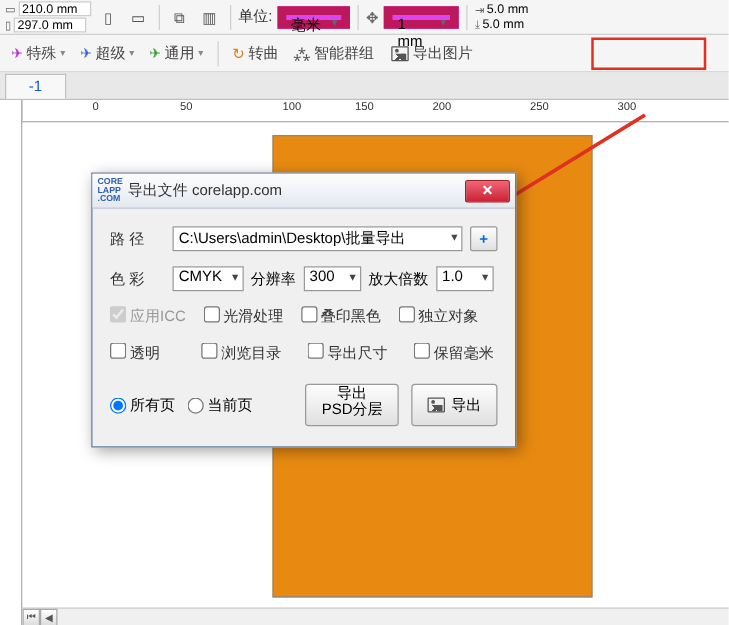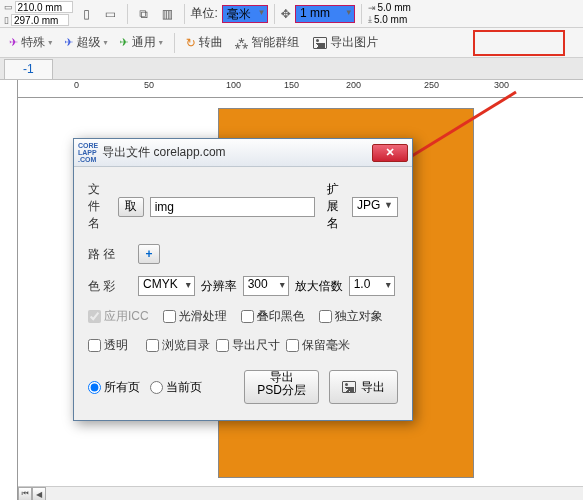--- a/index.html
+++ b/index.html
@@ -4,21 +4,21 @@
 <style>
 *{box-sizing:border-box;margin:0;padding:0;font-family:"Microsoft YaHei",Arial,sans-serif;font-size:12px}
 body{background:#fff;width:583px;height:500px;overflow:hidden;position:relative}
 .toolbar1{height:28px;background:#f5f5f5;border-bottom:1px solid #d0d0d0;display:flex;align-items:center;padding:0 4px;gap:4px}
 .dim-box{display:flex;flex-direction:column;gap:1px}
 .dim-row{display:flex;align-items:center;gap:2px}
 .dim-input{width:58px;height:12px;border:1px solid #ccc;background:#fff;font-size:10px;padding:0 2px}
 .tb-btn{width:20px;height:20px;border:none;background:none;display:flex;align-items:center;justify-content:center;color:#555}
 .sep{width:1px;height:20px;background:#d0d0d0;margin:0 2px}
 .lbl{color:#333}
-.unit-sel{height:18px;border:1px solid #be185d;background:#3b82f6;padding:0 16px 0 4px;position:relative}
+.unit-sel{height:18px;border:7px solid #be185d;background:#d946ef;padding:0 16px 0 4px;position:relative}
 .unit-sel::after{content:"▾";position:absolute;right:3px;top:1px;font-size:9px;color:#666}
 .toolbar2{height:30px;background:#f5f5f5;border-bottom:1px solid #d0d0d0;display:flex;align-items:center;padding:0 6px;gap:6px}
 .plg{display:flex;align-items:center;gap:3px;color:#444;padding:2px 3px}
 .arrow-ico{font-size:11px}
 .c-purple{color:#b030d0}.c-blue{color:#4060e0}.c-green{color:#30a030}.c-orange{color:#e08020}
 .ps-ico{width:16px;height:16px;background:#001d36;color:#5bc0eb;font-size:9px;font-weight:bold;display:flex;align-items:center;justify-content:center;border-radius:2px}
 .img-ico{width:14px;height:12px;border:1.5px solid #555;position:relative;border-radius:1px}
 .img-ico::before{content:"";position:absolute;width:3px;height:3px;background:#555;border-radius:50%;top:1px;left:2px}
 .img-ico::after{content:"";position:absolute;bottom:0;left:1px;right:1px;height:5px;background:linear-gradient(135deg,transparent 40%,#555 40%,#555 60%,transparent 60%),linear-gradient(45deg,transparent 40%,#555 40%)}
 .hl-box{position:absolute;border:2px solid #e03020;pointer-events:none}
@@ -37,21 +37,21 @@
 .dlg-close{width:36px;height:18px;background:linear-gradient(#e67,#c23);border-radius:2px;color:#fff;display:flex;align-items:center;justify-content:center;font-weight:bold;font-size:11px;border:1px solid #a02020}
 .dlg-body{padding:14px 14px 16px;display:flex;flex-direction:column;gap:12px}
 .row{display:flex;align-items:center;gap:6px}
 .row-lbl{width:44px;color:#333}
 .btn-sm{height:20px;padding:0 6px;background:linear-gradient(#fdfdfd,#e0e0e0);border:1px solid #999;border-radius:2px}
 .txt-input{height:20px;border:1px solid #999;background:#fff;padding:0 4px;flex:1}
 .combo{height:20px;border:1px solid #999;background:#fff;padding:0 16px 0 4px;position:relative;min-width:46px}
 .combo::after{content:"▾";position:absolute;right:3px;top:2px;font-size:10px;color:#444}
 .combo.wide-arrow::after{content:"▼";font-size:9px;right:4px}
 .plus-btn{width:22px;height:20px;background:linear-gradient(#fdfdfd,#e0e0e0);border:1px solid #999;border-radius:2px;color:#06c;font-weight:bold;display:flex;align-items:center;justify-content:center}
-.chk{display:flex;align-items:center;gap:3px;color:#333}
+.chk{display:flex;align-items:flex-start;gap:3px;color:#333}
 .chk input{width:13px;height:13px}
 .chk.disabled{color:#999}
 .radio{display:flex;align-items:center;gap:3px}
 .big-btn{height:34px;padding:0 12px;background:linear-gradient(#fdfdfd,#e0e0e0);border:1px solid #999;border-radius:3px;display:flex;align-items:center;gap:5px}
 .scrollbar-b{position:absolute;bottom:0;left:18px;right:0;height:14px;background:#f0f0f0;border-top:1px solid #ccc;display:flex}
 .sb-btn{width:14px;height:14px;background:linear-gradient(#fff,#ddd);border:1px solid #aaa;font-size:8px;color:#555;display:flex;align-items:center;justify-content:center}
 </style>
 </head>
 <body>
 
@@ -149,28 +149,22 @@
   </svg>
 
   <div class="dialog">
     <div class="dlg-title">
       <div class="dlg-logo">CORE<br>LAPP<br>.COM</div>
       <span class="dlg-title-txt">导出文件 corelapp.com</span>
       <div class="dlg-close">✕</div>
     </div>
     <div class="dlg-body">
       <div class="row">
-        <span class="row-lbl">文件名</span>
-        <button class="btn-sm">取</button>
-        <input class="txt-input" style="flex: 0 0 100px;" value="img">
-        <span style="margin-left:6px">扩展名</span>
-        <div class="combo wide-arrow" style="width:56px"><span>JPG</span></div>
-      </div>
-      <div class="row">
         <span class="row-lbl">路   径</span>
+        <div class="combo" style="flex:1"><span>C:\Users\admin\Desktop\批量导出</span></div>
         <div class="plus-btn">+</div>
       </div>
       <div class="row">
         <span class="row-lbl">色  彩</span>
         <div class="combo"><span>CMYK</span></div>
         <span>分辨率</span>
         <div class="combo" style="width:46px"><span>300</span></div>
         <span>放大倍数</span>
         <div class="combo" style="width:44px"><span>1.0</span></div>
       </div>
@@ -185,21 +179,21 @@
           </label>
         <label class="chk">
             <input type="checkbox" style="">
             <span>叠印黑色</span>
           </label>
         <label class="chk">
             <input type="checkbox" style="">
             <span>独立对象</span>
           </label>
       </div>
-      <div class="row" style="gap:6px">
+      <div class="row" style="gap:21px">
         <label class="chk">
             <input type="checkbox" style="">
             <span>透明</span>
           </label>
         <label class="chk" style="margin-left:12px">
             <input type="checkbox" style="">
             <span>浏览目录</span>
           </label>
         <label class="chk">
             <input type="checkbox" style="">

